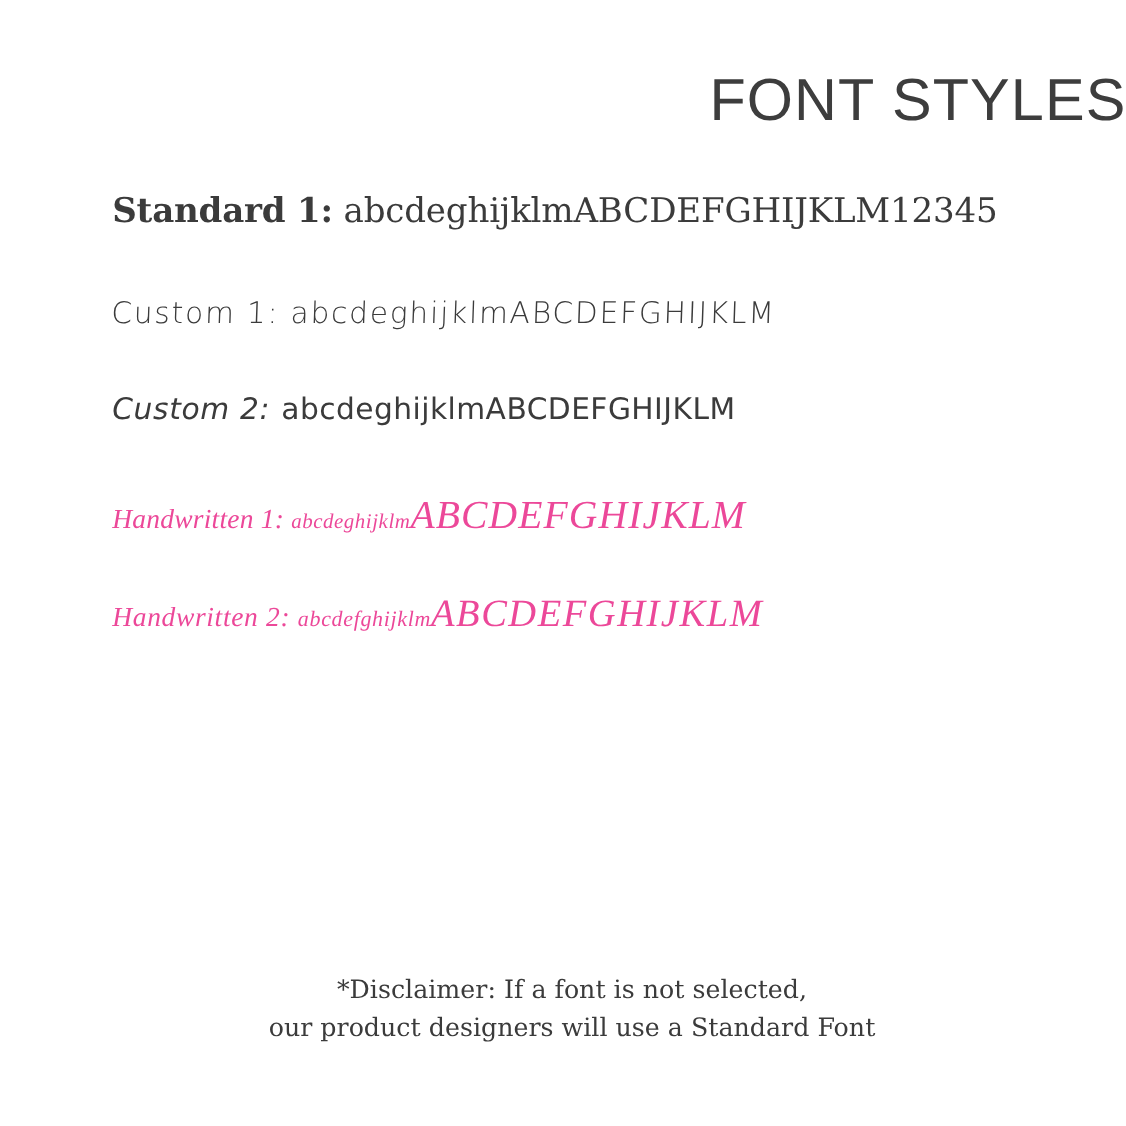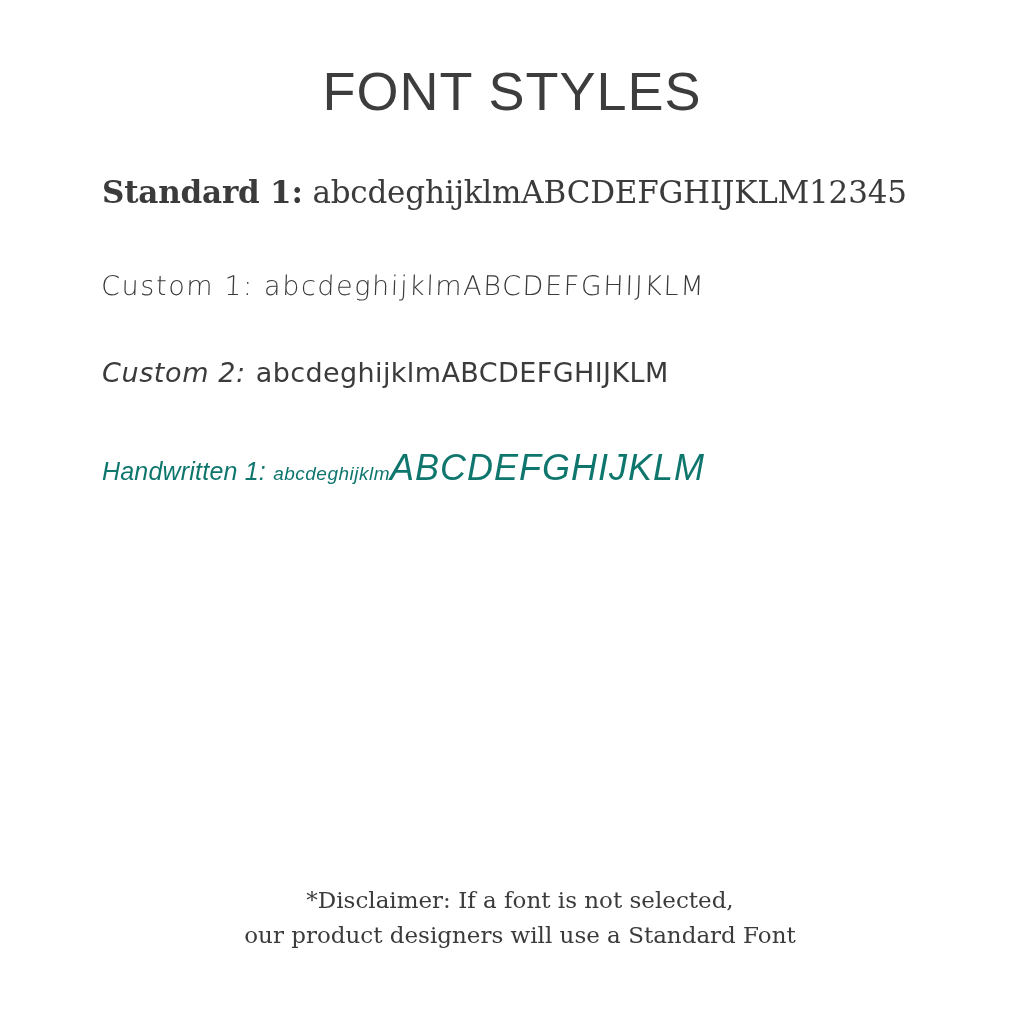--- a/index.html
+++ b/index.html
@@ -14,21 +14,21 @@
     color: #3a3a3a;
     overflow: hidden;
   }
   .page {
     position: relative;
     width: 1024px;
     height: 1024px;
     box-sizing: border-box;
   }
   .title {
-    text-align: center;
+    text-align: right;
     font-family: "Liberation Sans", sans-serif;
     font-weight: 400;
     font-size: 54px;
     letter-spacing: 1px;
     color: #3d3d3d;
     margin: 0;
     padding-top: 62px;
     line-height: 1.1;
   }
   .samples {
@@ -97,24 +97,24 @@
     font-style: italic;
     font-weight: 400;
   }
   .row-custom2 .sample-text {
     font-weight: 500;
     letter-spacing: 0.4px;
   }
 
   
   .row-hand {
-    font-family: Liberation Sans, sans-serif;
+    font-family: Liberation Serif, serif;
     font-style: italic;
     font-weight: 300;
-    color: #0f766e;
+    color: #ec4899;
     line-height: 1;
   }
   .row-hand1 {
     font-size: 25px;
     padding-top: 56px;
     padding-bottom: 6px;
     letter-spacing: 0.2px;
   }
   .row-hand1 .sample-text {
     font-size: 19px;
@@ -190,20 +190,24 @@
     <div class="sample-row row-custom2">
       <span class="sample-label">Custom 2:</span>
       <span class="sample-text">abcdeghijklmABCDEFGHIJKLM</span>
     </div>
 
     <div class="sample-row row-hand row-hand1">
       <span class="sample-label">Handwritten 1:</span>
       <span class="sample-text">abcdeghijklm</span><span class="sample-text caps">ABCDEFGHIJKLM</span>
     </div>
 
+    <div class="sample-row row-hand row-hand2">
+      <span class="sample-label">Handwritten 2:</span>
+      <span class="sample-text">abcdefghijklm</span><span class="sample-text caps">ABCDEFGHIJKLM</span>
+    </div>
 
 
   </div>
 
   <div class="disclaimer">
     <span class="disclaimer-line">*Disclaimer: If a font is not selected,</span>
     <span class="disclaimer-line">our product designers will use a Standard Font</span>
   </div>
 
 </div>

